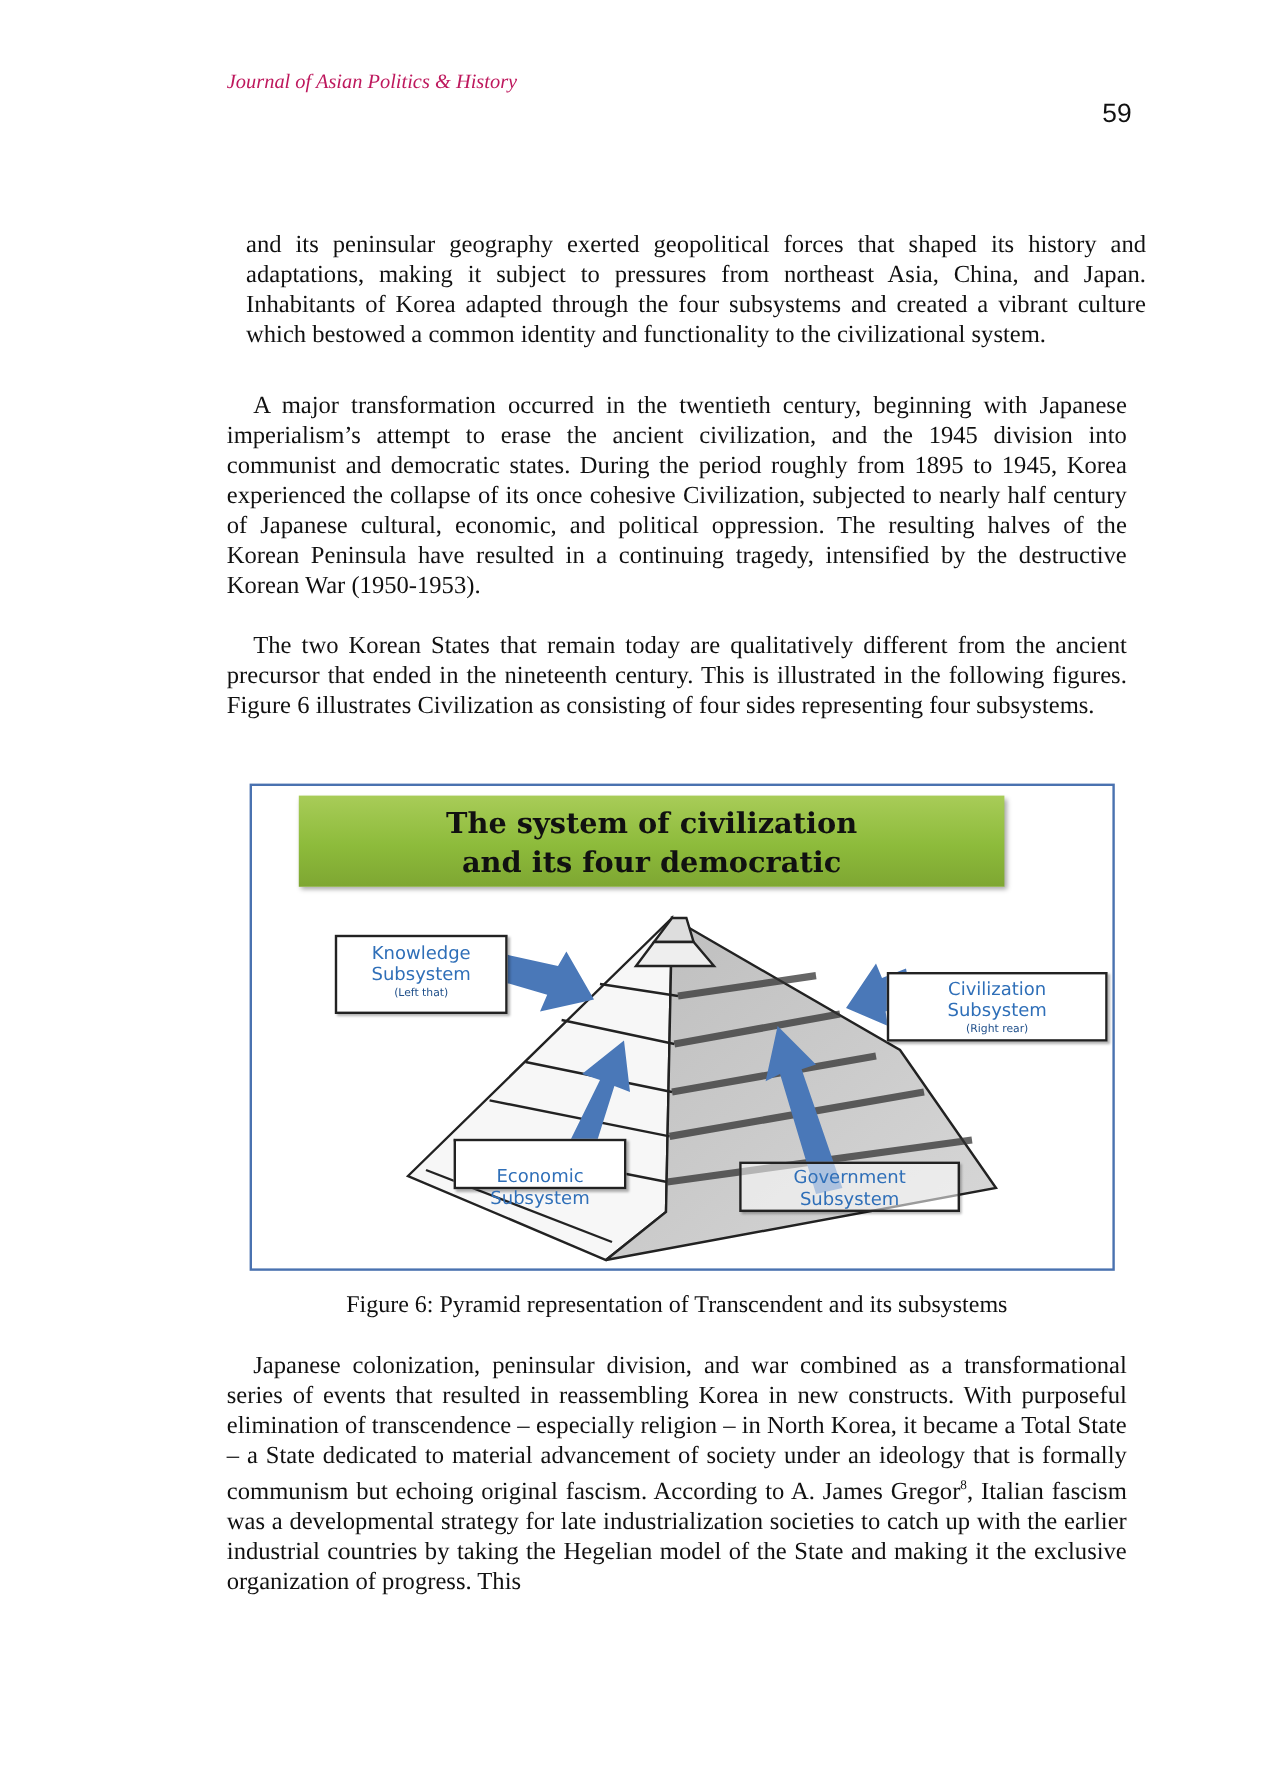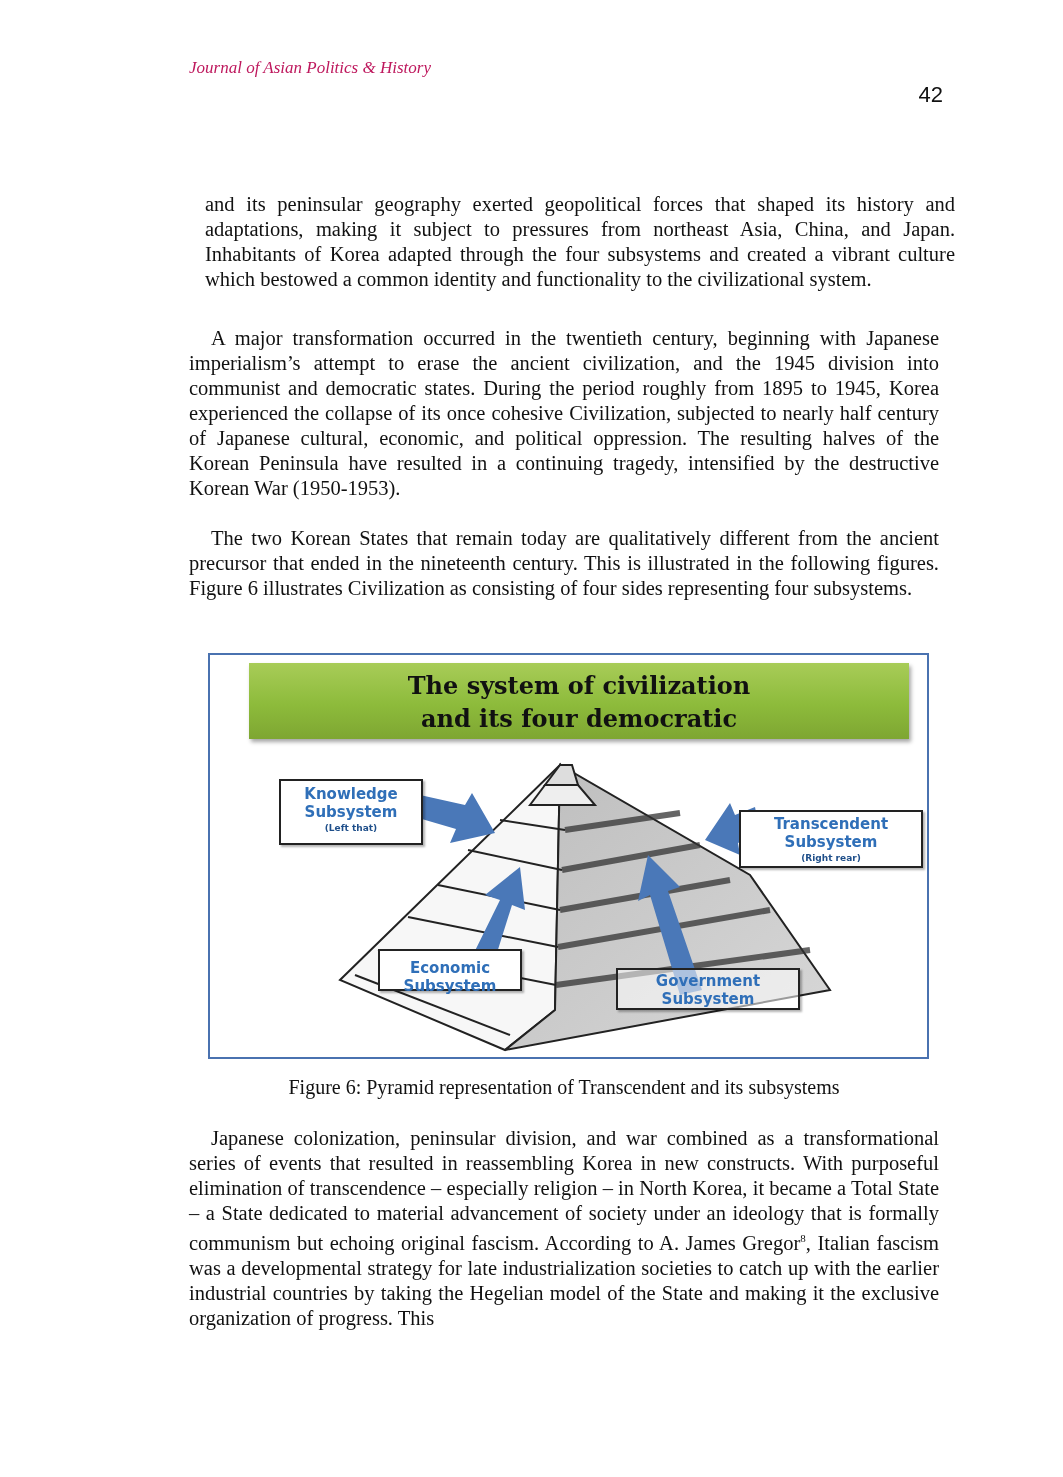--- a/index.html
+++ b/index.html
@@ -6,31 +6,31 @@
   body { width: 1063px; height: 1477px; position: relative; overflow: hidden; font-family: "Liberation Serif", serif; color: #111; }
   .running-head { position: absolute; left: 189px; top: 58px; font-style: italic; font-size: 17px; color: #be185d; }
   .page-num { position: absolute; right: 120px; top: 82px; font-family: "Liberation Sans", sans-serif; font-size: 22px; color: #111; }
   .para { position: absolute; left: 189px; width: 750px; font-size: 20.5px; line-height: 25px; text-align: justify; text-align-last: left; }
   .para.indent { text-indent: 22px; }
   #p1 { top: 176px; }
   #p2 { top: 326px; }
   #p3 { top: 526px; }
   #p4 { top: 1126px; }
   .figure { position: absolute; left: 208px; top: 653px; width: 721px; height: 406px; border: 2px solid #4a72b0; box-sizing: border-box; background: #fff; overflow: hidden; }
-  .fig-title { position: absolute; left: 39px; top: 8px; width: 660px; height: 76px; background: linear-gradient(#a8cc58, #8dbb3b 55%, #7ea632); box-shadow: 2px 3px 4px rgba(0,0,0,0.35); text-align: center; font-family: "DejaVu Serif", serif; font-weight: bold; font-size: 24px; line-height: 33px; color: #111; padding-top: 6px; box-sizing: border-box; }
-  .sub-box { position: absolute; background: #fff; border: 2px solid #222; box-shadow: 2px 2px 2px rgba(0,0,0,0.3); text-align: center; font-family: "DejaVu Sans", sans-serif; font-weight: bold; color: #2f6fb8; font-size: 15px; line-height: 18px; }
+  .fig-title { position: absolute; left: 39px; top: 8px; width: 588px; height: 76px; background: linear-gradient(#a8cc58, #8dbb3b 55%, #7ea632); box-shadow: 2px 3px 4px rgba(0,0,0,0.35); text-align: center; font-family: "DejaVu Serif", serif; font-weight: bold; font-size: 24px; line-height: 33px; color: #111; padding-top: 6px; box-sizing: border-box; }
+  .sub-box { position: absolute; background: #fff; border: 2px solid #222; box-shadow: 2px 2px 2px rgba(0,0,0,0.3); text-align: center; font-family: "DejaVu Sans", sans-serif; font-weight: normal; color: #2f6fb8; font-size: 15px; line-height: 18px; }
   .sub-box .small { font-size: 9px; line-height: 14px; color: #1f4f8a; }
   .caption { position: absolute; left: 189px; width: 750px; top: 1076px; text-align: center; font-size: 20px; }
   svg.pyr { position: absolute; left: 0; top: 0; }
 </style>
 </head>
 <body>
 
 <div class="running-head">Journal of Asian Politics &amp; History</div>
-<div class="page-num">42</div>
+<div class="page-num">59</div>
 
 <p class="para" id="p1" style="margin:16px">and its peninsular geography exerted geopolitical forces that shaped its history and adaptations, making it subject to pressures from northeast Asia, China, and Japan. Inhabitants of Korea adapted through the four subsystems and created a vibrant culture which bestowed a common identity and functionality to the civilizational system.</p>
 <p class="para indent" id="p2" style="margin:0">A major transformation occurred in the twentieth century, beginning with Japanese imperialism’s attempt to erase the ancient civilization, and the 1945 division into communist and democratic states. During the period roughly from 1895 to 1945, Korea experienced the collapse of its once cohesive Civilization, subjected to nearly half century of Japanese cultural, economic, and political oppression. The resulting halves of the Korean Peninsula have resulted in a continuing tragedy, intensified by the destructive Korean War (1950-1953).</p>
 <p class="para indent" id="p3" style="margin:0">The two Korean States that remain today are qualitatively different from the ancient precursor that ended in the nineteenth century. This is illustrated in the following figures. Figure 6 illustrates Civilization as consisting of four sides representing four subsystems.</p>
 
 <div class="figure">
   <svg class="pyr" width="721" height="406" viewBox="0 0 721 406">
     <defs>
       <linearGradient id="rightshade" x1="0" y1="0" x2="1" y2="1">
         <stop offset="0" stop-color="#bdbdbd"></stop>
@@ -75,26 +75,26 @@
     <div>and its four democratic</div>
   </div>
 
   <div class="sub-box" style="left:69px; top:124px; width:144px; height:66px; padding-top:4px; box-sizing:border-box;">
     <div>Knowledge</div>
     <div>Subsystem</div>
     <div class="small">(Left that)</div>
   </div>
 
   <div class="sub-box" style="left:529px; top:155px; width:184px; height:58px; padding-top:3px; box-sizing:border-box;">
-    <div>Transcendent</div>
+    <div>Civilization</div>
     <div>Subsystem</div>
     <div class="small">(Right rear)</div>
   </div>
 
-  <div class="sub-box" style="left:168px; top:294px; width:144px; height:42px; padding-top:8px; box-sizing:border-box;">
+  <div class="sub-box" style="left:168px; top:294px; width:144px; height:42px; padding-top:20px; box-sizing:border-box;">
     <div>Economic</div>
     <div>Subsystem</div>
   </div>
 
   <div class="sub-box" style="left:390px; top:313px; width:184px; height:42px; padding-top:2px; box-sizing:border-box; background:rgba(255,255,255,0.55);margin-left:16px;">
     <div>Government</div>
     <div>Subsystem</div>
   </div>
 </div>
 

